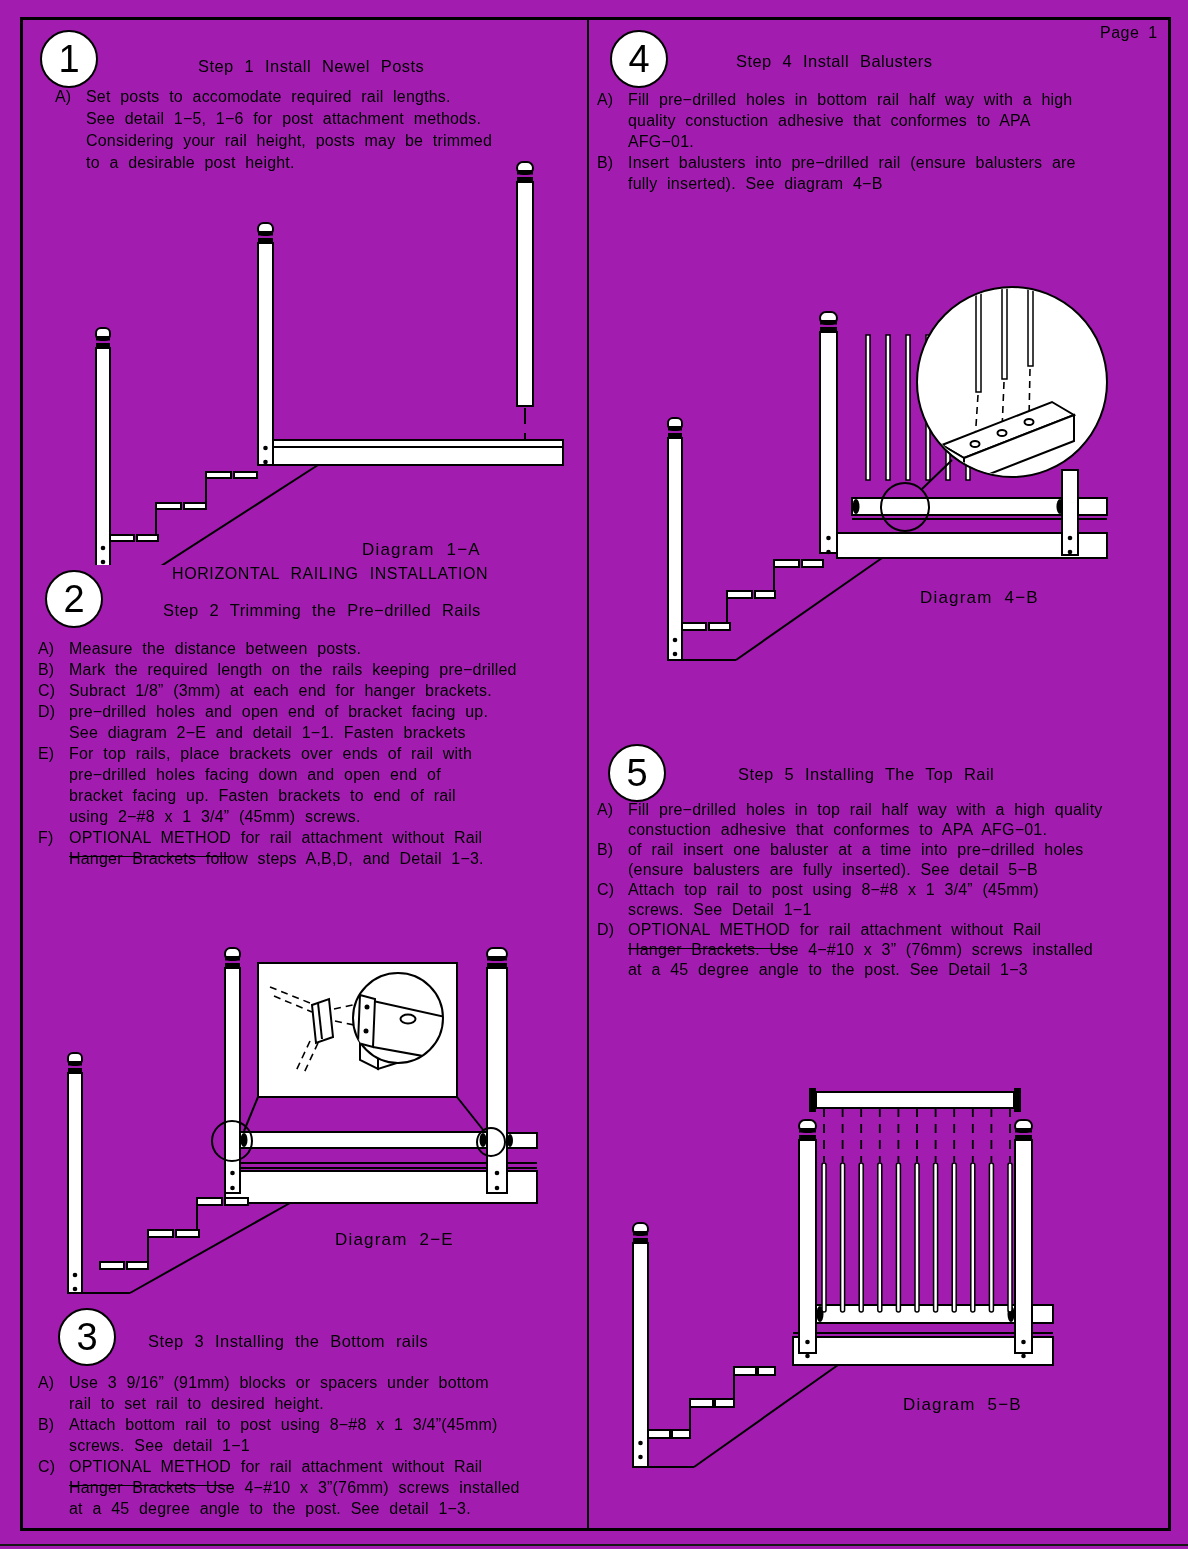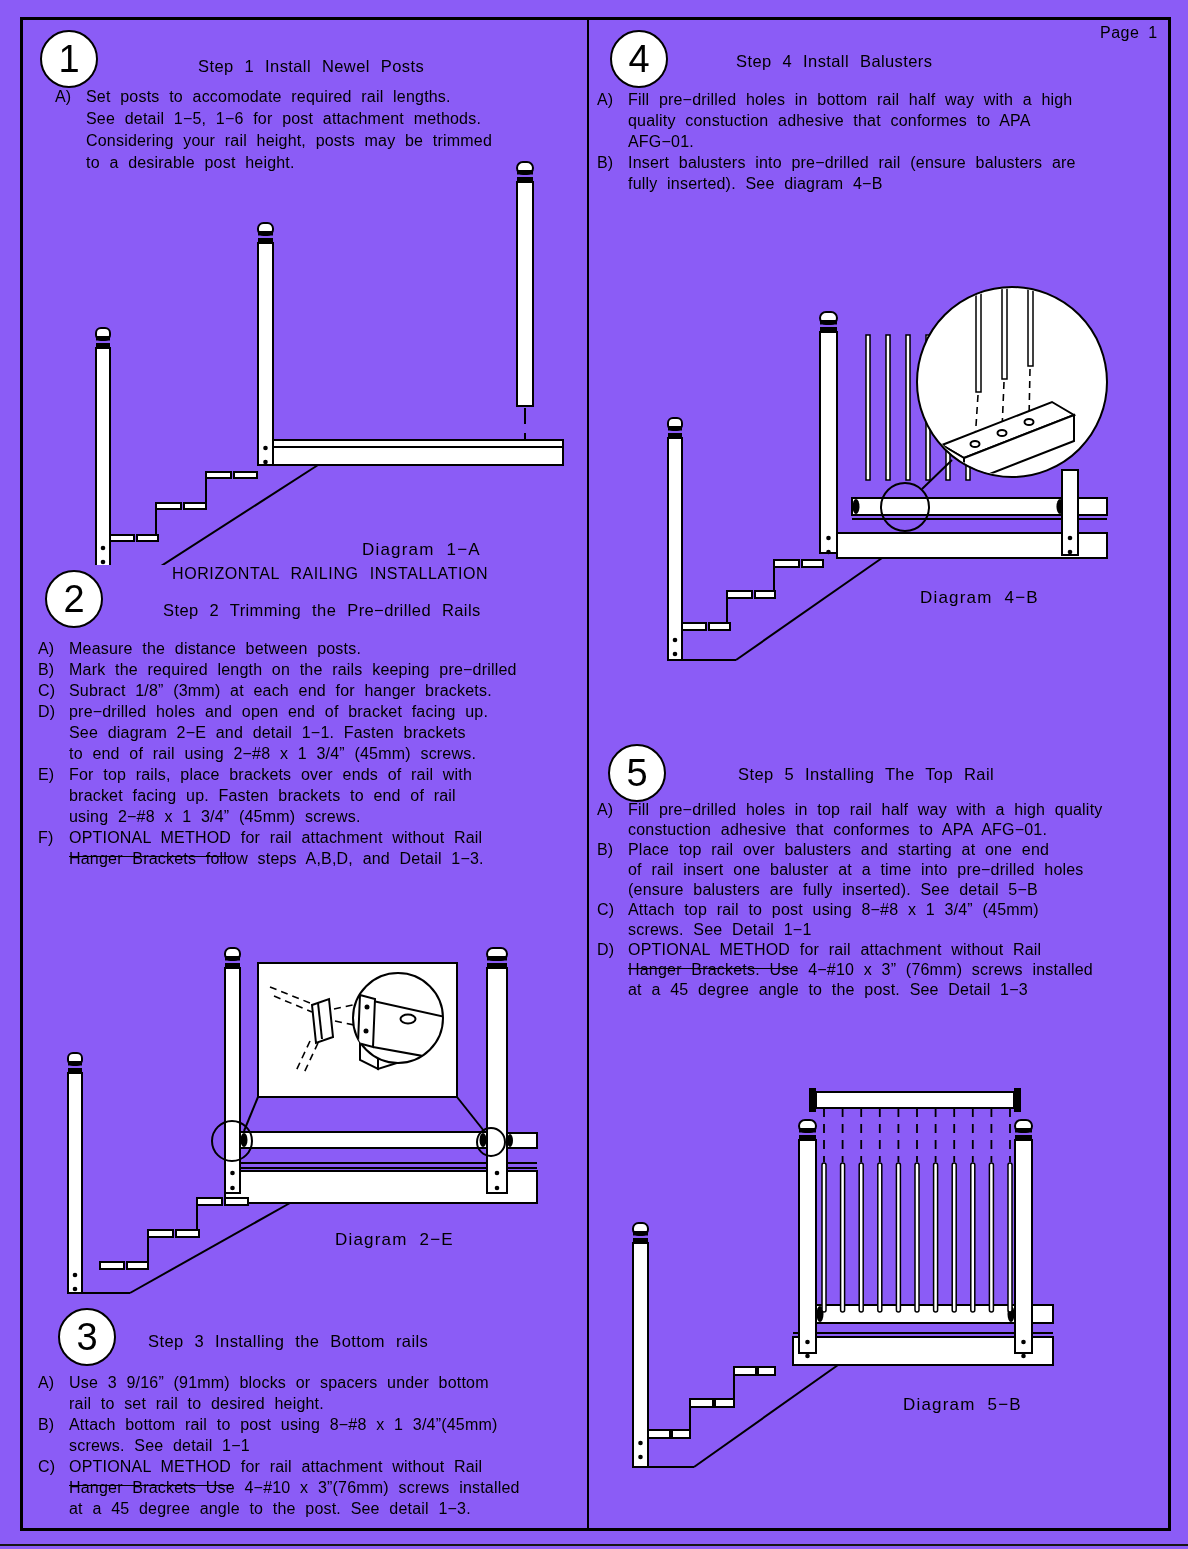--- a/index.html
+++ b/index.html
@@ -1,17 +1,17 @@
 <!DOCTYPE html>
 <html><head>
 <meta charset="utf-8">
 <style>
   html,body{margin:0;padding:0;background:#e8e8e8;}
   .page{
-    position:relative;width:1188px;height:1549px;background:#8b5cf6;
+    position:relative;width:1188px;height:1549px;background:#a21caf;
     font-family:"Liberation Sans", sans-serif;color:#000;overflow:hidden;
     margin:0 auto;
   }
   .border-box{
     position:absolute;left:20px;top:17px;width:1145px;height:1508px;
     border:3px solid #000;box-sizing:content-box;
   }
   .divider{position:absolute;left:587px;top:17px;width:2px;height:1511px;background:#000;}
   .bottom-line{position:absolute;left:0;top:1544px;width:1188px;height:2px;background:#161616;}
   .page-label{position:absolute;left:1100px;top:24px;font-size:16px;letter-spacing:.5px;word-spacing:4px;}
@@ -124,27 +124,27 @@
         <span class="marker">C)</span>
         <div class="lines">
           <div class="line"><span>Subract 1/8” (3mm) at each end for hanger brackets.</span></div>
         </div>
       </div>
       <div class="item">
         <span class="marker">D)</span>
         <div class="lines">
           <div class="line"><span>pre−drilled holes and open end of bracket facing up.</span></div>
           <div class="line"><span>See diagram 2−E and detail 1−1. Fasten brackets</span></div>
-          <div class="line"><span>to end of rail using 2−#8 x 1 3/4” (45mm) screws.</span></div>
         </div>
       </div>
       <div class="item">
         <span class="marker">E)</span>
         <div class="lines">
           <div class="line"><span>For top rails, place brackets over ends of rail with</span></div>
+          <div class="line"><span>pre−drilled holes facing down and open end of</span></div>
           <div class="line"><span>bracket facing up. Fasten brackets to end of rail</span></div>
           <div class="line"><span>using 2−#8 x 1 3/4” (45mm) screws.</span></div>
         </div>
       </div>
       <div class="item">
         <span class="marker">F)</span>
         <div class="lines">
           <div class="line"><span class="u">OPTIONAL METHOD</span><span> for rail attachment without Rail</span></div>
           <div class="line"><span>Hanger Brackets follow steps A,B,D, and Detail 1−3.</span></div>
         </div>
@@ -366,21 +366,20 @@
       <div class="item">
         <span class="marker">A)</span>
         <div class="lines">
           <div class="line"><span>Fill pre−drilled holes in top rail half way with a high quality</span></div>
           <div class="line"><span>constuction adhesive that conformes to APA AFG−01.</span></div>
         </div>
       </div>
       <div class="item">
         <span class="marker">B)</span>
         <div class="lines">
-          <div class="line"><span>Place top rail over balusters and starting at one end</span></div>
           <div class="line"><span>of rail insert one baluster at a time into pre−drilled holes</span></div>
           <div class="line"><span>(ensure balusters are fully inserted). See detail 5−B</span></div>
         </div>
       </div>
       <div class="item">
         <span class="marker">C)</span>
         <div class="lines">
           <div class="line"><span>Attach top rail to post using 8−#8 x 1 3/4” (45mm)</span></div>
           <div class="line"><span>screws. See Detail 1−1</span></div>
         </div>

